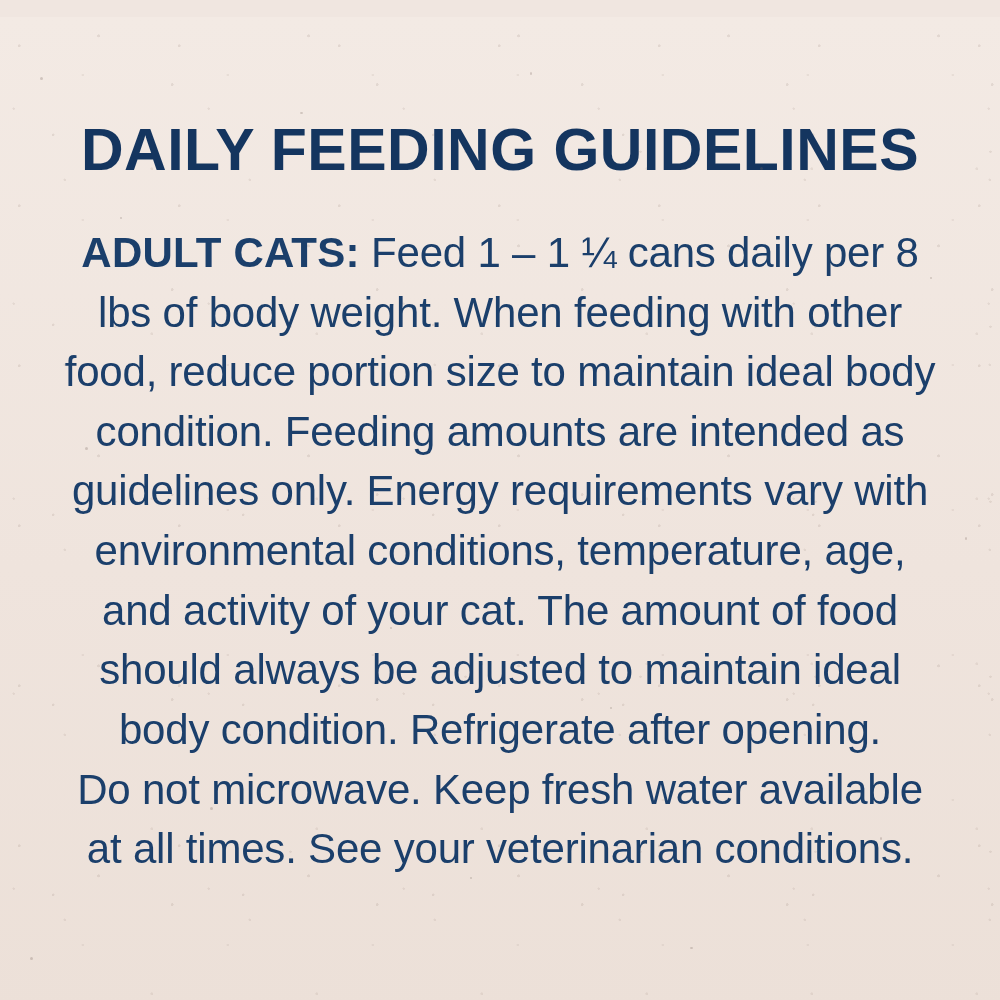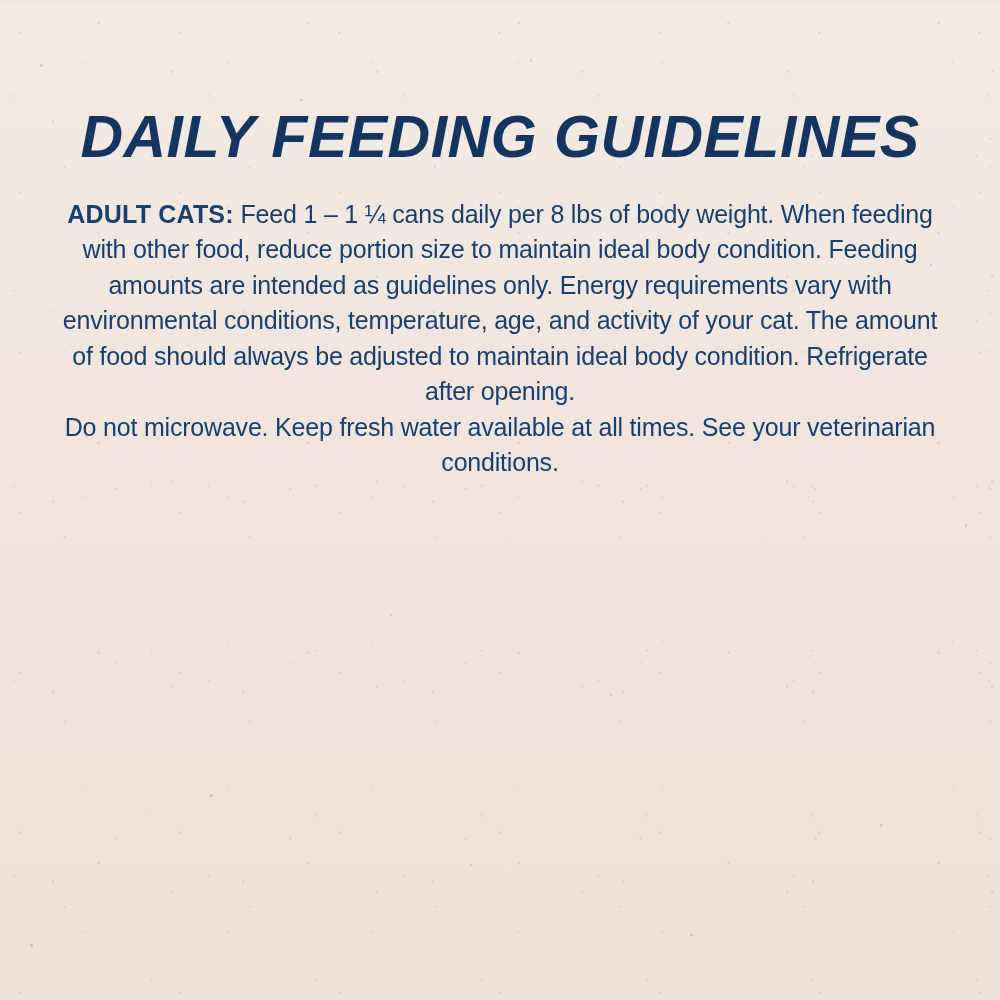--- a/index.html
+++ b/index.html
@@ -36,36 +36,35 @@
     box-sizing: border-box;
     padding: 0 55px;
   }
   .speck {
     position: absolute;
     border-radius: 50%;
     background: rgba(120, 100, 92, 0.28);
     pointer-events: none;
   }
   .title {
-    margin: 4px;
+    margin: 17px;
     padding-top: 103px;
     text-align: center;
     color: #14355f;
     font-size: 59px;
     font-weight: 800;
     letter-spacing: 0.5px;
     line-height: 1.05;
-    font-style: italic;
   }
   .body-copy {
     margin: 0;
     padding-top: 24px;
     text-align: center;
     color: #1b3f6b;
-    font-size: 25px;
+    font-size: 42px;
     line-height: 1.42;
     font-weight: 400;
     letter-spacing: -0.2px;
   }
   .lede {
     font-weight: 800;
     letter-spacing: 0.2px;
   }
 </style>
 </head>

